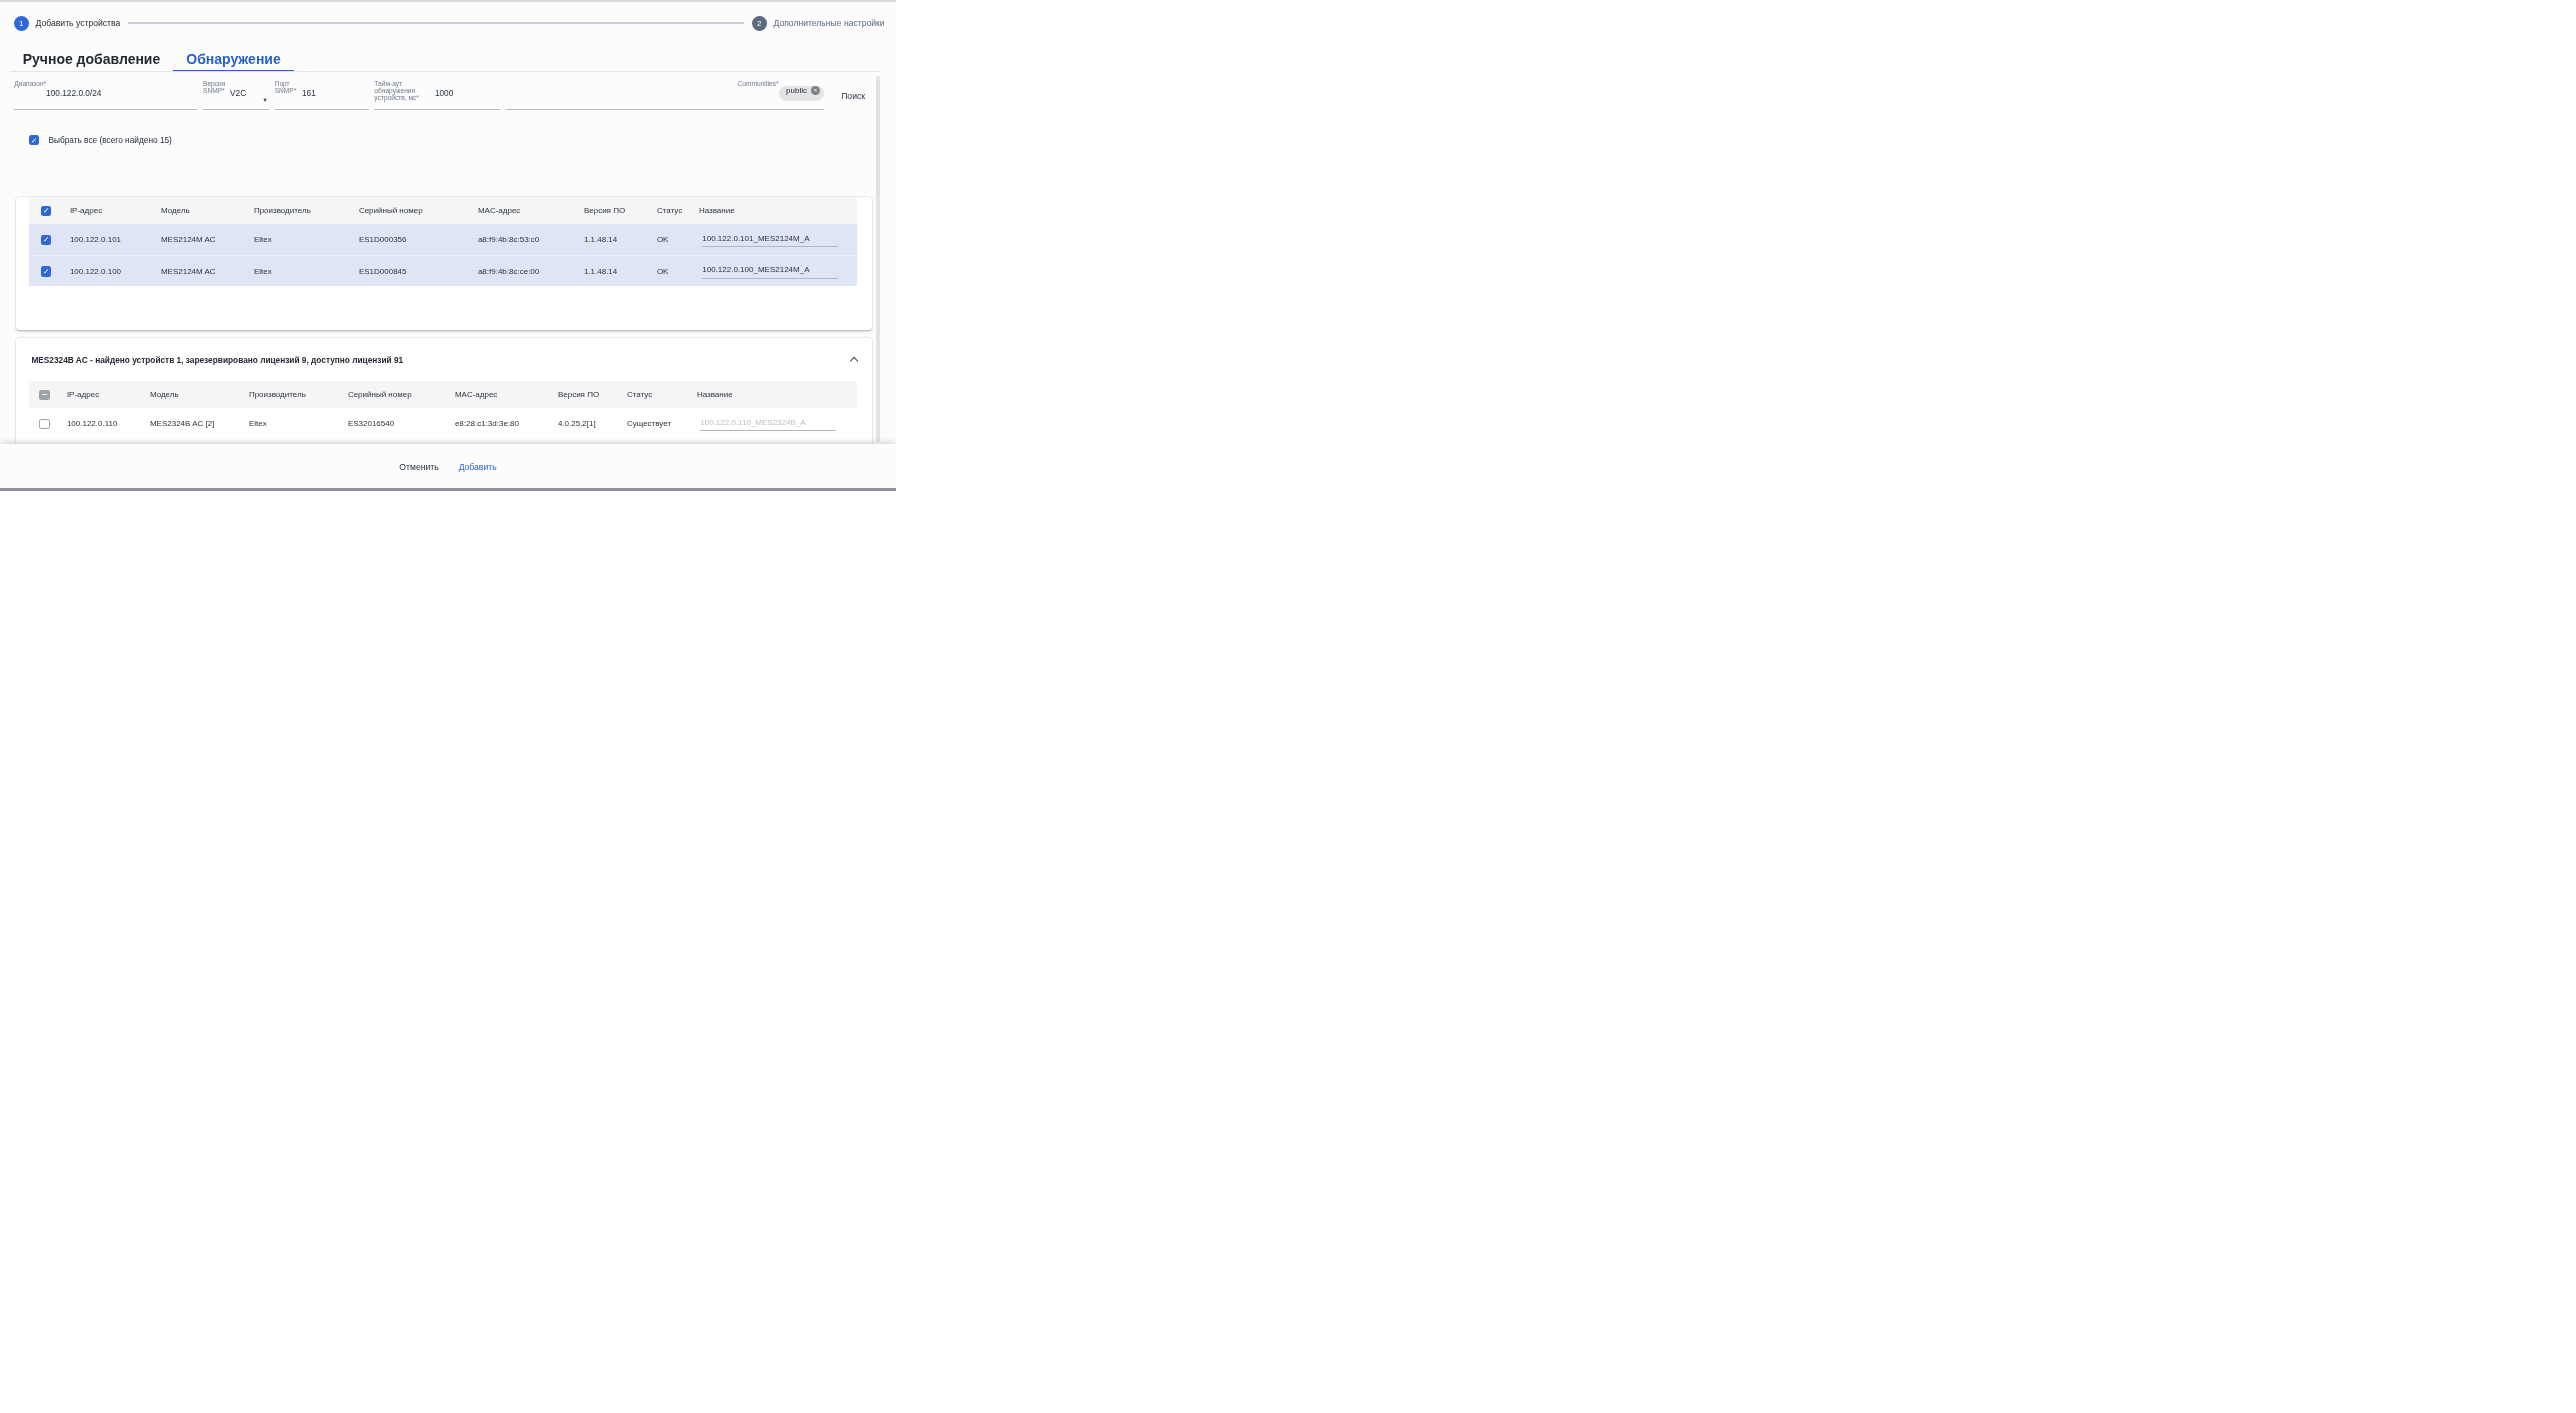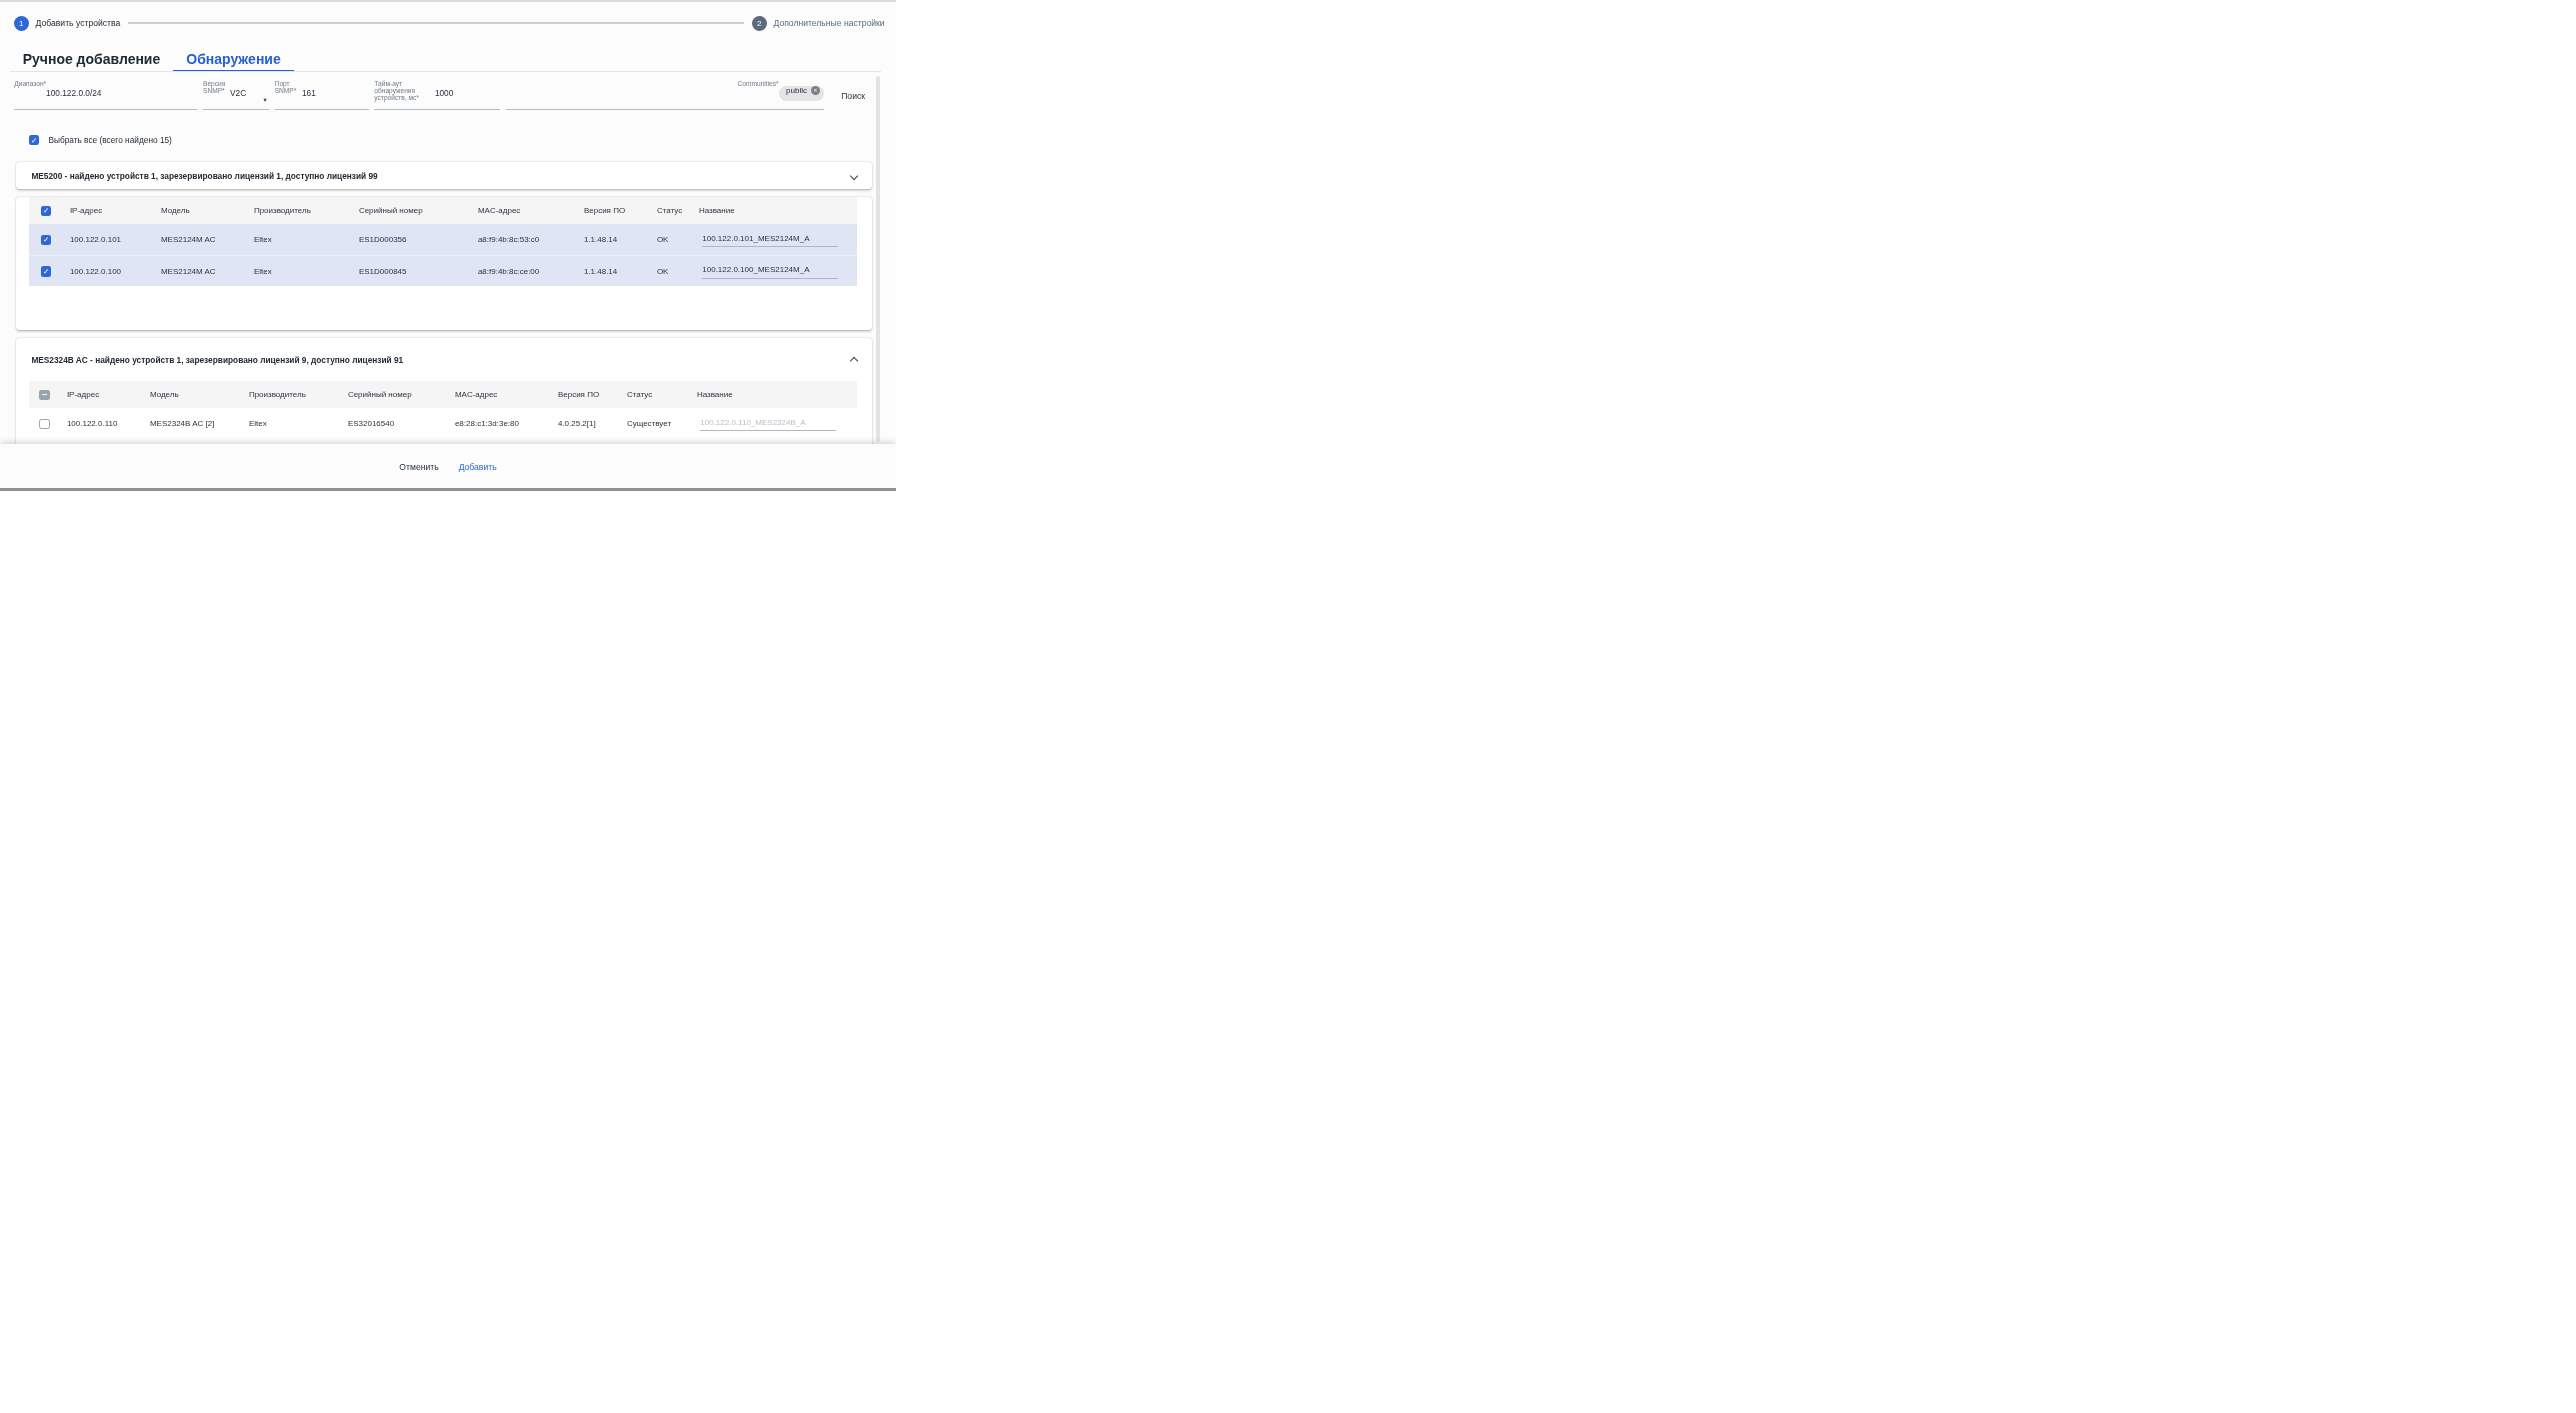--- a/index.html
+++ b/index.html
@@ -165,26 +165,20 @@
         </div>
       </div>
     </div>
     <button class="search-btn">Поиск</button>
 
     <div class="select-all">
       <div class="cb checked">✓</div>
       <div class="select-all-label">Выбрать все (всего найдено 15)</div>
     </div>
 
-    <div class="card card1">
-      <div class="card-header">
-        <div class="card-title">ME5200 - найдено устройств 1, зарезервировано лицензий 1, доступно лицензий 99</div>
-        <div class="chevron down"></div>
-      </div>
-    </div>
 
     <div class="card card2">
       <div class="tbl t1">
         <div class="tr head">
           <div class="td cbcell">
               <span class="cb checked">✓</span>
             </div>
           <div class="td">IP-адрес</div>
           <div class="td">Модель</div>
           <div class="td">Производитель</div>

